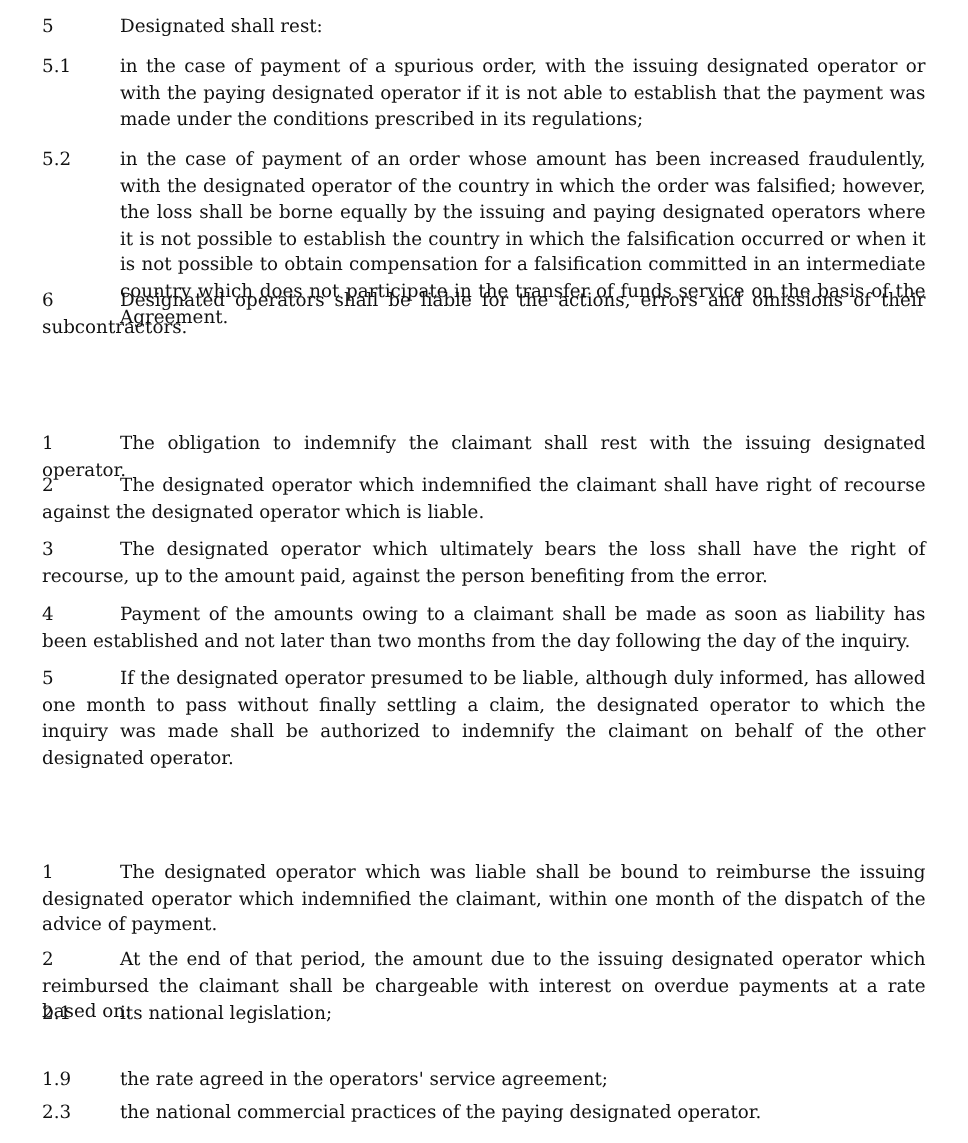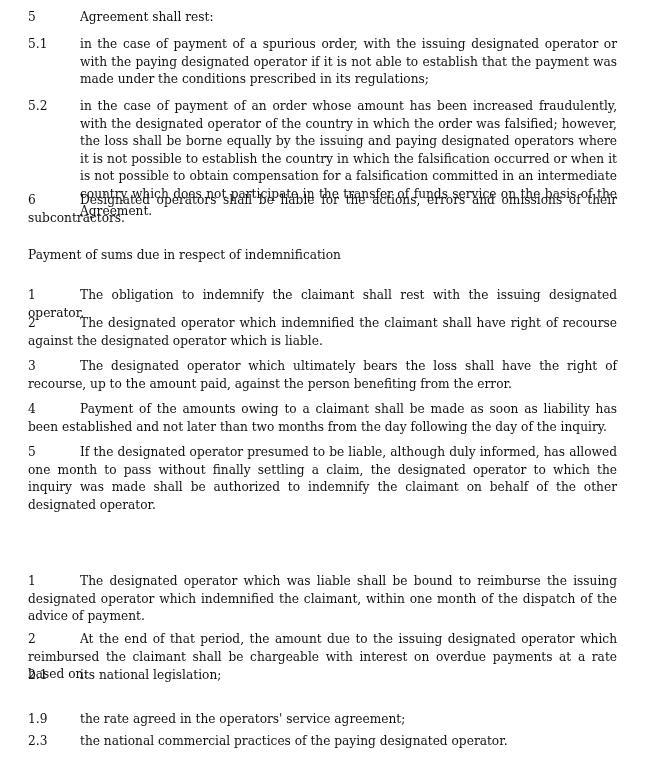--- a/index.html
+++ b/index.html
@@ -18,36 +18,35 @@
     .para .num { display: inline-block; width: 52px; }
     .heading { position: absolute; left: 0; width: 589px; }
   </style>
 </head>
 <body>
 
 <div class="page">
 
   <div class="hang" style="top:9px;">
     <span class="num">5</span>
-    <span class="txt">Agreement shall rest:</span>
+    <span class="txt">Designated shall rest:</span>
   </div>
   <div class="hang" style="top:36px;">
     <span class="num">5.1</span>
     <span class="txt">in the case of payment of a spurious order, with the issuing designated operator or with the paying designated operator if it is not able to establish that the payment was made under the conditions prescribed in its regulations;</span>
   </div>
   <div class="hang" style="top:98px;">
     <span class="num">5.2</span>
     <span class="txt">in the case of payment of an order whose amount has been increased fraudulently, with the designated operator of the country in which the order was falsified; however, the loss shall be borne equally by the issuing and paying designated operators where it is not possible to establish the country in which the falsification occurred or when it is not possible to obtain compensation for a falsification committed in an intermediate country which does not participate in the transfer of funds service on the basis of the Agreement.</span>
   </div>
   <div class="para" style="top:192px;">
     <span class="num">6</span><span>Designated operators shall be liable for the actions, errors and omissions of their subcontractors.</span>
   </div>
 
   <div class="heading" style="top:247px;">
-    <div>Payment of sums due in respect of indemnification</div>
   </div>
   <div class="para" style="top:287px;">
     <span class="num">1</span><span>The obligation to indemnify the claimant shall rest with the issuing designated operator.</span>
   </div>
   <div class="para" style="top:315px;">
     <span class="num">2</span><span>The designated operator which indemnified the claimant shall have right of recourse against the designated operator which is liable.</span>
   </div>
   <div class="para" style="top:358px;">
     <span class="num">3</span><span>The designated operator which ultimately bears the loss shall have the right of recourse, up to the amount paid, against the person benefiting from the error.</span>
   </div>

